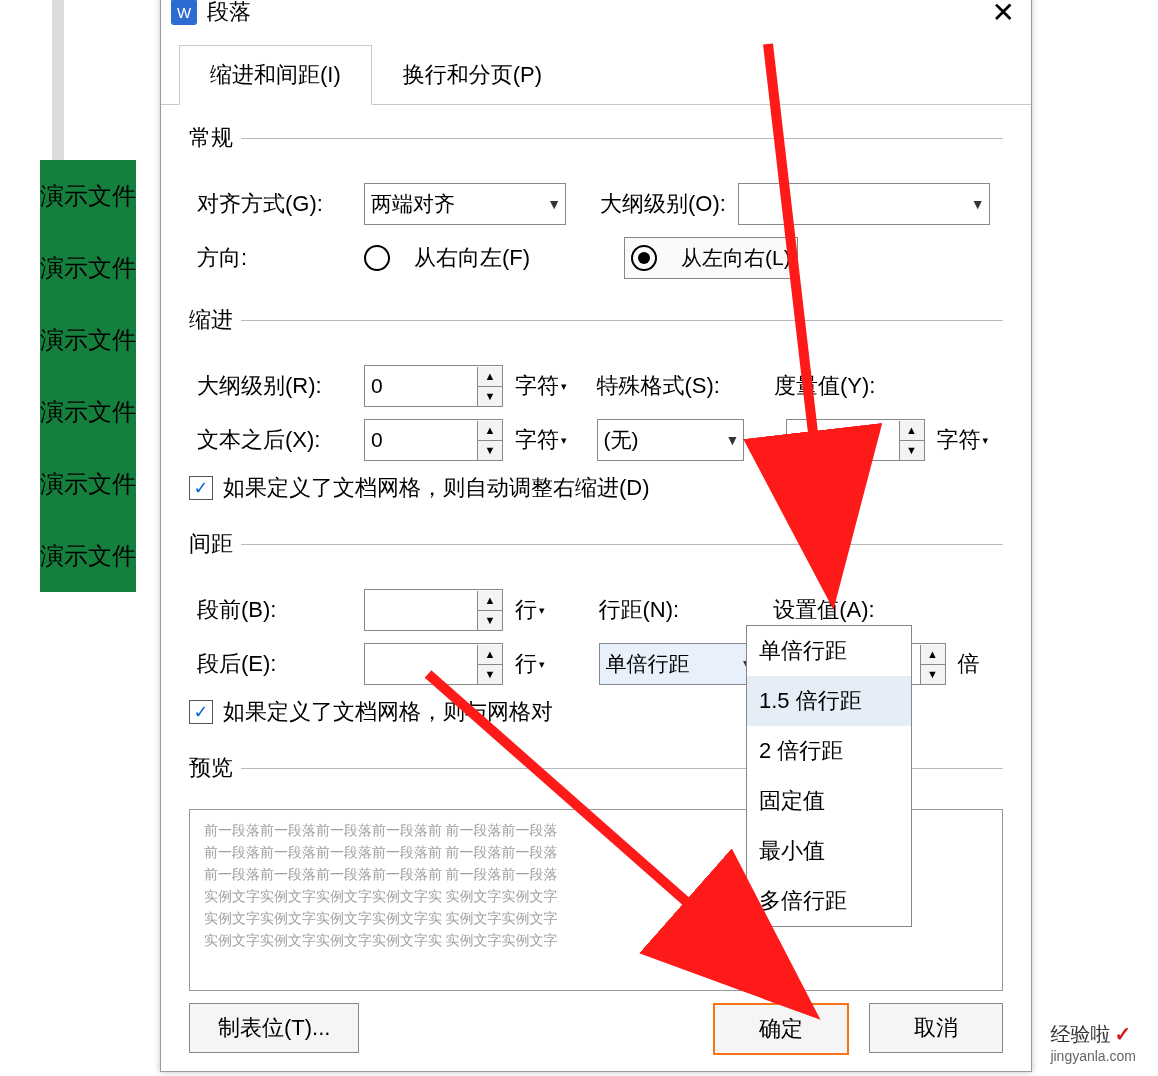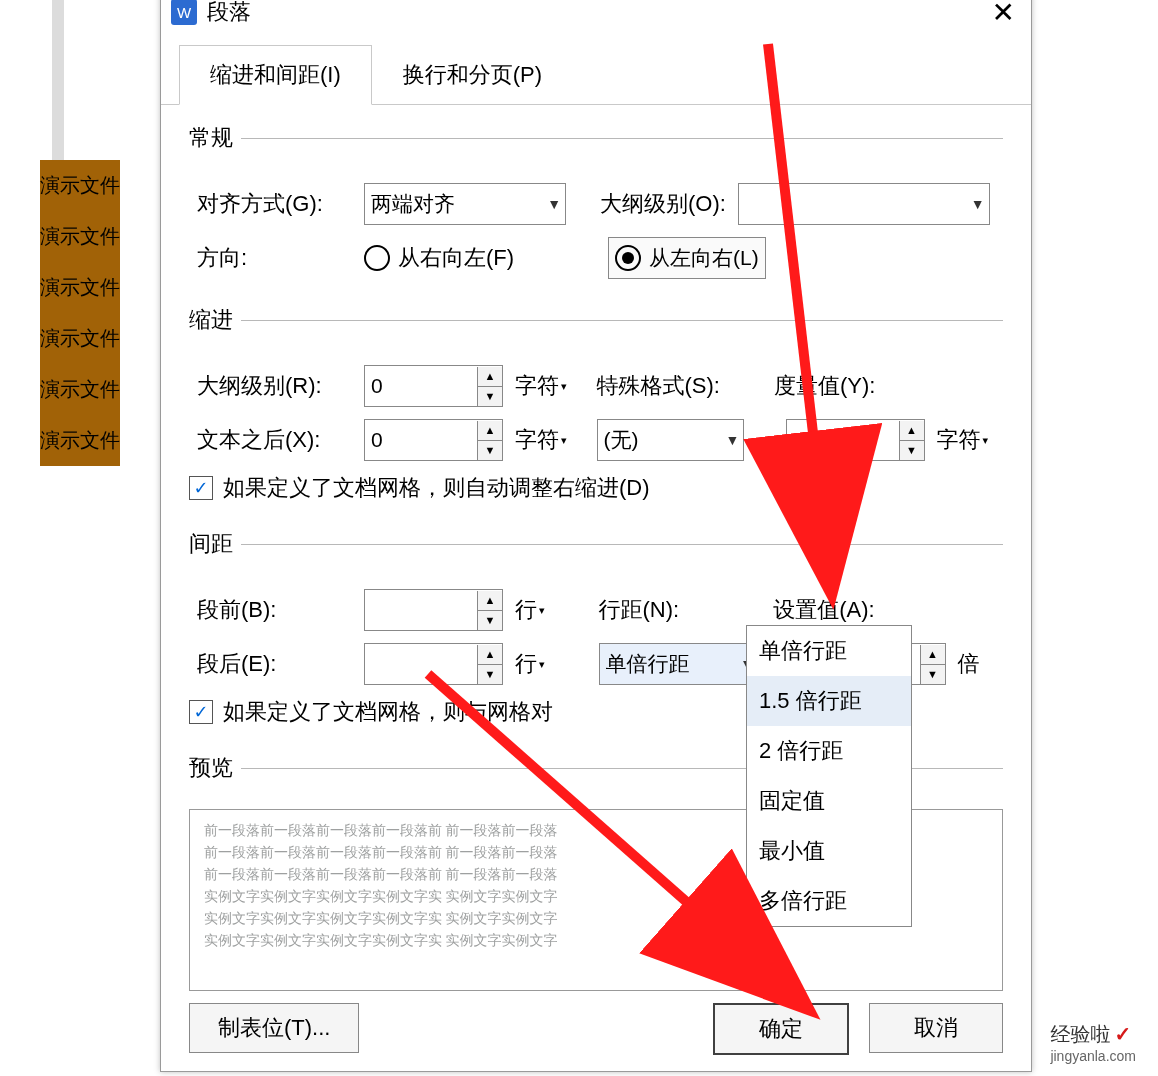--- a/index.html
+++ b/index.html
@@ -1,19 +1,19 @@
 <!DOCTYPE html>
 <html><head>
 <meta charset="utf-8">
 <style>
   html,body{margin:0;padding:0;font-family:"Microsoft YaHei","SimSun",sans-serif;background:#fff;font-size:22px;color:#000}
   body{width:1158px;height:1076px;overflow:hidden;position:relative}
   
   .bgdoc{position:absolute;left:40px;top:160px;}
-  .bgdoc div{font-size:20px;color:#000;padding:12px 0;background:#a16207}
+  .bgdoc div{font-size:24px;color:#000;padding:20px 0;background:#15803d}
   .leftbar{position:absolute;left:52px;top:0;width:12px;height:420px;background:#dcdcdc}
   
   .dialog{position:absolute;left:160px;top:-10px;width:870px;height:1080px;border:1px solid #9a9a9a;background:#fff;box-shadow:0 0 6px rgba(0,0,0,0.25)}
   .titlebar{height:42px;display:flex;align-items:center;padding:0 10px}
   .appicon{width:26px;height:26px;background:#2c6bd1;color:#fff;display:flex;align-items:center;justify-content:center;font-size:15px;border-radius:3px;margin-right:10px}
   .wintitle{flex:1;font-size:22px}
   .close{font-size:28px;font-weight:300;cursor:pointer;padding:0 6px}
   .tabs{display:flex;border-bottom:1px solid #c9c9c9;padding-left:18px;margin-top:12px}
   .tab{padding:14px 30px;border:1px solid transparent;margin-bottom:-1px;cursor:pointer;font-size:22px}
   .tab.active{border:1px solid #c9c9c9;border-bottom:1px solid #fff;background:#fff}
@@ -26,36 +26,36 @@
   .combo{position:relative;display:inline-flex;align-items:center;border:1px solid #888;height:40px;background:#fff}
   .combo input{border:none;height:23px;font-size:21px;padding:0 6px;width:100%;outline:none;background:transparent}
   .combo .arrow{width:26px;text-align:center;font-size:14px;color:#333}
   .spin{position:relative;display:inline-flex;align-items:center;border:1px solid #888;height:40px;background:#fff}
   .spin input{border:none;height:38px;font-size:21px;padding:0 6px;width:100px;outline:none}
   .spin .btns{display:flex;flex-direction:column;border-left:1px solid #888}
   .spin .btns span{width:24px;height:19px;text-align:center;font-size:11px;line-height:19px;background:#f3f3f3;cursor:pointer}
   .spin .btns span:first-child{border-bottom:1px solid #888}
   .unit{display:inline-flex;align-items:center;gap:2px}
   .unit .tri{font-size:11px}
-  .radio{display:inline-flex;align-items:center;gap:8px;margin-right:30px}
+  .radio{display:inline-flex;align-items:center;gap:24px;margin-right:30px}
   .radio .circ{width:22px;height:22px;border:2px solid #000;border-radius:50%;display:flex;align-items:center;justify-content:center}
   .radio.sel .circ::after{content:"";width:12px;height:12px;background:#000;border-radius:50%}
   .chk{display:inline-flex;align-items:center;gap:10px}
   .chk .box{width:22px;height:22px;border:1px solid #555;display:flex;align-items:center;justify-content:center;font-size:18px;color:#0066d6}
   
   .ddlist{position:absolute;left:585px;top:634px;width:164px;border:1px solid #888;background:#fff;z-index:50}
   .dditem{padding:10px 12px;font-size:22px;cursor:pointer}
   .dditem.hl{background:#e5edf7}
   
   .preview{border:1px solid #999;height:160px;margin-top:8px;padding:10px 14px;overflow:hidden}
   .pline{color:#9ea0a0;font-size:14px;line-height:22px;font-family:SimSun,serif;white-space:nowrap;overflow:hidden}
   
   .btnrow{position:absolute;left:0;right:0;bottom:16px;display:flex;padding:0 28px}
   .btn{border:1px solid #888;background:#f5f5f5;height:48px;padding:0 28px;font-size:22px;cursor:pointer;display:flex;align-items:center}
-  .btn.primary{border:2px solid #404040}
+  .btn.primary{border:2px solid #f97316}
   .spacer{flex:1}
   
   .arrowsvg{position:absolute;left:0;top:0;width:1158px;height:1076px;pointer-events:none;z-index:200}
   .watermark{position:absolute;right:22px;bottom:12px;font-size:20px;color:#333;z-index:300}
   .watermark .check{color:#d61a1a;font-weight:bold;margin-left:4px}
   .watermark .sub{font-size:14px;color:#666}
   
   .tri-down{font-size:12px}
 </style>
 </head>

